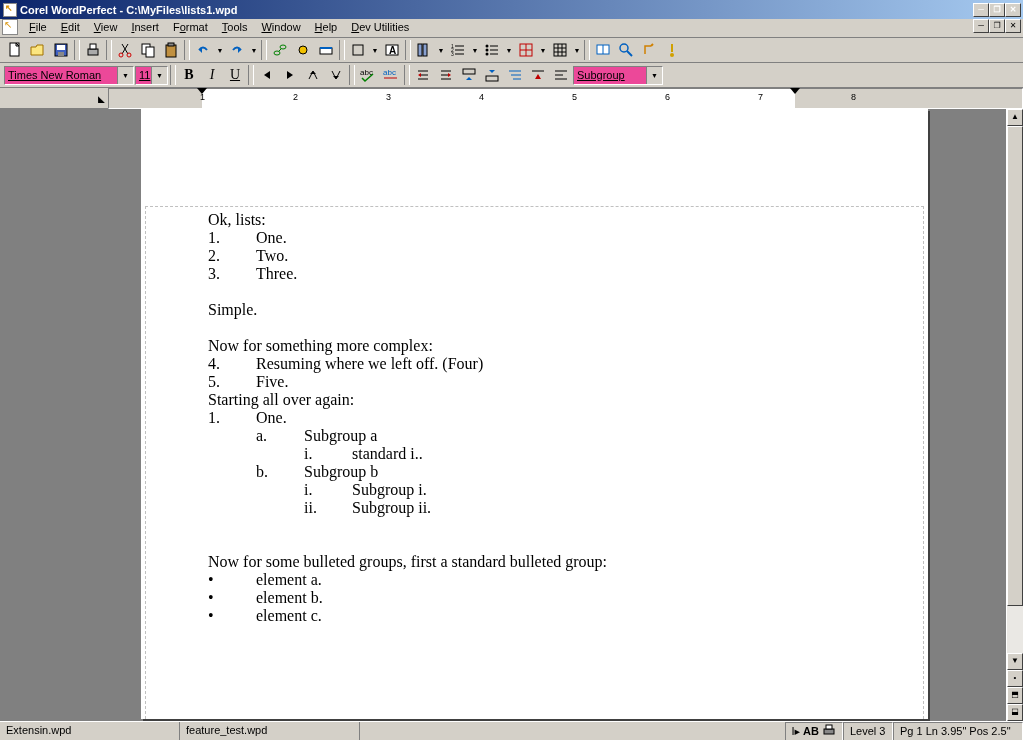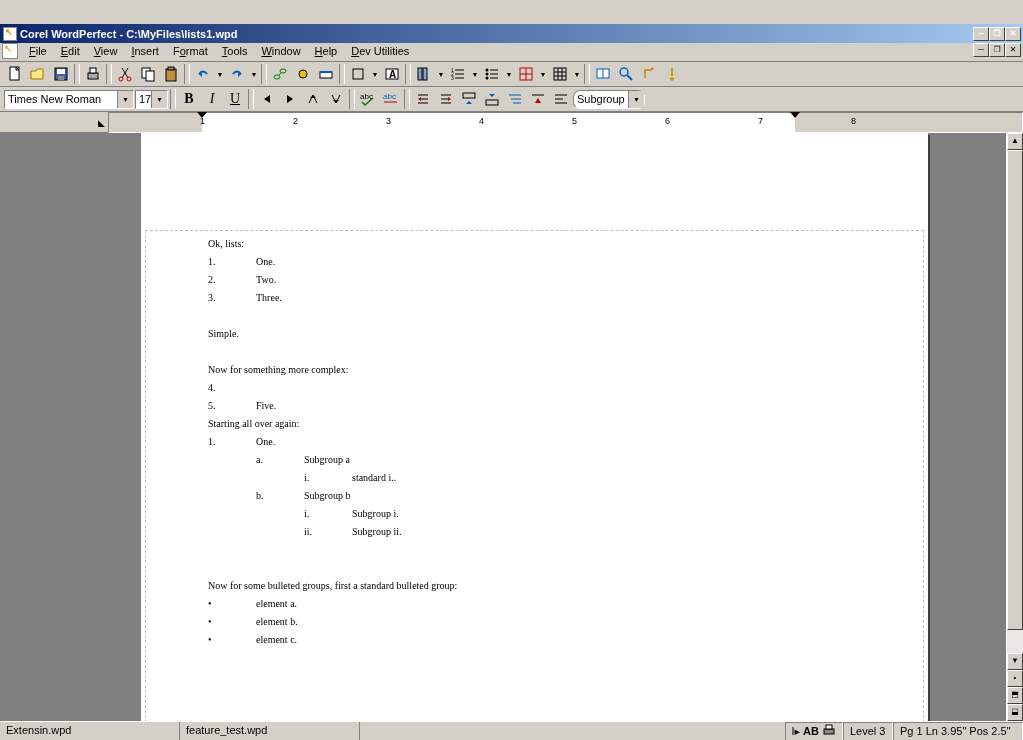--- a/index.html
+++ b/index.html
@@ -1,58 +1,58 @@
 <!DOCTYPE html>
 <html><head>
 <meta charset="utf-8">
 <style>
   * { box-sizing: border-box; }
   html, body { margin:0; padding:0; font-family: "Tahoma", "MS Sans Serif", sans-serif; font-size:11px; overflow:hidden; }
   body { width:1023px; height:740px; background:#d4d0c8; display:flex; flex-direction:column; }
 
   
-  .titlebar { height:19px; background:linear-gradient(to right,#0a246a,#a6caf0); color:#fff; display:flex; align-items:center; padding-left:3px; font-weight:bold; font-size:11px;margin-top:24px; }
+  .titlebar { height:19px; background:linear-gradient(to right,#0a246a,#a6caf0); color:#fff; display:flex; align-items:center; padding-left:3px; font-weight:bold; font-size:11px; }
   .titlebar .tb-icon { width:14px; height:14px; margin-right:3px; background:#fff; border:1px solid #888; position:relative; }
   .titlebar .tb-icon::after { content:"↖"; position:absolute; font-size:9px; color:#d78f00; left:1px; top:-1px; }
   .titlebar .spacer { flex:1; }
   .winbtns { display:flex; gap:0; margin-right:2px; }
   .winbtn { width:16px; height:14px; background:#d4d0c8; border:1px solid; border-color:#fff #404040 #404040 #fff; font-family:Marlett, Arial; font-size:8px; line-height:12px; text-align:center; cursor:default; }
 
   
   .menubar { height:19px; background:#d4d0c8; display:flex; align-items:flex-start; padding-left:2px; border-bottom:1px solid #808080; }
   .menubar .menu-icon { width:16px; height:16px; margin-right:4px; background:#fff; border:1px solid #888; position:relative; }
   .menubar .menu-icon::after { content:"↖"; position:absolute; font-size:10px; color:#d78f00; left:1px; top:-1px; }
   .menuitem { padding:2px 7px; cursor:default; }
   .menubar .spacer { flex:1; }
 
   
   .toolbar { height:25px; background:#d4d0c8; display:flex; align-items:center; padding:2px 4px; gap:1px; border-bottom:1px solid #808080; }
   .tbtn { width:22px; height:22px; display:flex; align-items:center; justify-content:center; border:1px solid transparent; }
   .sep { width:6px; height:20px; margin:0 1px; border-left:1px solid #808080; border-right:1px solid #fff; }
   .dd { width:10px; height:22px; display:flex; align-items:center; justify-content:center; font-size:7px; }
 
-  .fontsel { width:130px; height:19px; background:#ffffff; border:1px solid; border-color:#808080 #fff #fff #808080; display:flex; align-items:center; padding-left:3px; position:relative; }
+  .fontsel { width:130px; height:19px; background:#ec4899; border:1px solid; border-color:#808080 #fff #fff #808080; display:flex; align-items:center; padding-left:3px; position:relative;text-decoration:underline; }
   .fontsel .arrow { position:absolute; right:0; width:16px; height:17px; background:#d4d0c8; border-left:1px solid #808080; text-align:center; font-size:7px; line-height:17px; }
   .zoomsel { width:33px; }
-  .subgroup { width:72px;border-radius:7px; }
+  .subgroup { width:90px; }
 
   
   .rulerbar { height:21px; background:#d4d0c8; border-bottom:1px solid #808080; position:relative; display:flex; }
   .rulerbar .leftblock { width:108px; height:21px; text-align:right; padding-right:3px; padding-top:4px; }
   .ruler { flex:1; height:21px; background:#fff; border:1px solid; border-color:#808080 #fff #fff #808080; position:relative; font-size:9px; }
   .ruler .greyregion { position:absolute; top:0; bottom:0; background:#d4d0c8; }
   .ruler .tick-num { position:absolute; top:3px; font-size:9px; color:#000; }
   .ruler .margin-marker { position:absolute; top:-1px; width:0; height:0; border-left:5px solid transparent; border-right:5px solid transparent; border-top:6px solid #000; }
 
   
   .docarea { flex:1; display:flex; background:#808080; overflow:hidden; position:relative; }
   .docarea .leftpad { width:141px; background:#808080; }
   .page { width:787px; height:610px; background:#fff; box-shadow:2px 2px 0 #404040; position:relative; overflow:hidden; }
   .page .margin-guide { position:absolute; border:1px dashed #c0c0c0; top:97px; left:4px; right:4px; bottom:-200px; }
-  .page .content { position:absolute; top:102px; left:67px; width:660px; font-family:"Times New Roman", serif; font-size:10px; line-height:18px; color:#000; }
+  .page .content { position:absolute; top:102px; left:67px; width:660px; font-family:"Times New Roman", serif; font-size:16px; line-height:18px; color:#000; }
   .page .content .li { display:flex; }
   .page .content .ln { width:48px; flex-shrink:0; }
   .page .content .ln2 { width:48px; margin-left:48px; flex-shrink:0; }
   .page .content .ln3 { width:48px; margin-left:96px; flex-shrink:0; }
   .page .content .bullet { width:48px; flex-shrink:0; }
   .rightpad { flex:1; background:#808080; }
   .vscroll { width:17px; background:#d4d0c8; border-left:1px solid #fff; display:flex; flex-direction:column; }
   .vscroll .sbtn { height:17px; background:#d4d0c8; border:1px solid; border-color:#fff #404040 #404040 #fff; text-align:center; font-size:8px; line-height:13px; }
   .vscroll .track { flex:1; background:repeating-conic-gradient(#d4d0c8 0% 25%, #fff 0% 50%) 0/2px 2px; position:relative; }
   .vscroll .thumb { position:absolute; left:0; right:0; top:0; height:480px; background:#d4d0c8; border:1px solid; border-color:#fff #404040 #404040 #fff; }
@@ -270,21 +270,21 @@
       </svg>
     </div>
 </div>
 
 <div class="toolbar">
   <div class="fontsel">
       <span>Times New Roman</span>
       <div class="arrow">▼</div>
     </div>
   <div class="fontsel zoomsel">
-      <span>17</span>
+      <span>11</span>
       <div class="arrow">▼</div>
     </div>
   <div class="sep"></div>
   <div class="tbtn">
       <b style="font-family:'Times New Roman';font-size:14px;">B</b>
     </div>
   <div class="tbtn">
       <i style="font-family:'Times New Roman';font-size:14px;">I</i>
     </div>
   <div class="tbtn">
@@ -416,20 +416,21 @@
       <div class="li">
           <span class="ln">3.</span>
           <span>Three.</span>
         </div>
       <div>&nbsp;</div>
       <div>Simple.</div>
       <div>&nbsp;</div>
       <div>Now for something more complex:</div>
       <div class="li">
           <span class="ln">4.</span>
+          <span>Resuming where we left off. (Four)</span>
         </div>
       <div class="li">
           <span class="ln">5.</span>
           <span>Five.</span>
         </div>
       <div>Starting all over again:</div>
       <div class="li">
           <span class="ln">1.</span>
           <span>One.</span>
         </div>

